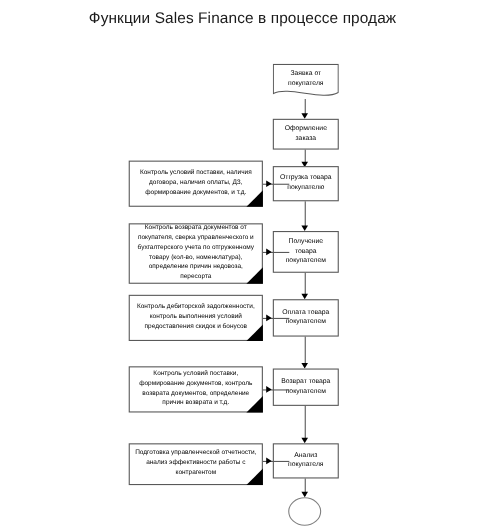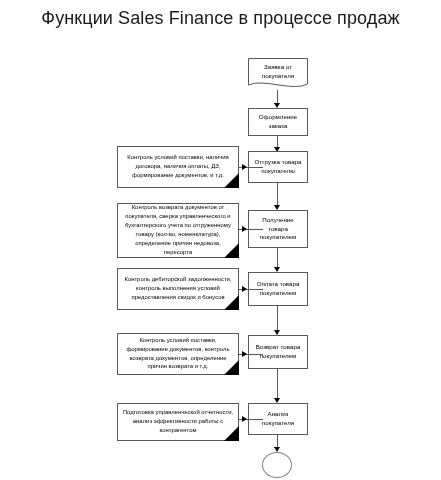--- a/index.html
+++ b/index.html
@@ -15,21 +15,21 @@
     font-family: "Liberation Sans", sans-serif;
     color: #000000;
   }
 
   #page-title {
     position: absolute;
     left: 0;
     top: 8px;
     width: 441px;
     text-align: center;
-    font-size: 18px;
+    font-size: 14px;
     font-weight: 400;
     color: #1a1a1a;
     letter-spacing: 0.1px;
     white-space: nowrap;
   }
 
   #canvas {
     position: absolute;
     left: 0;
     top: 0;

